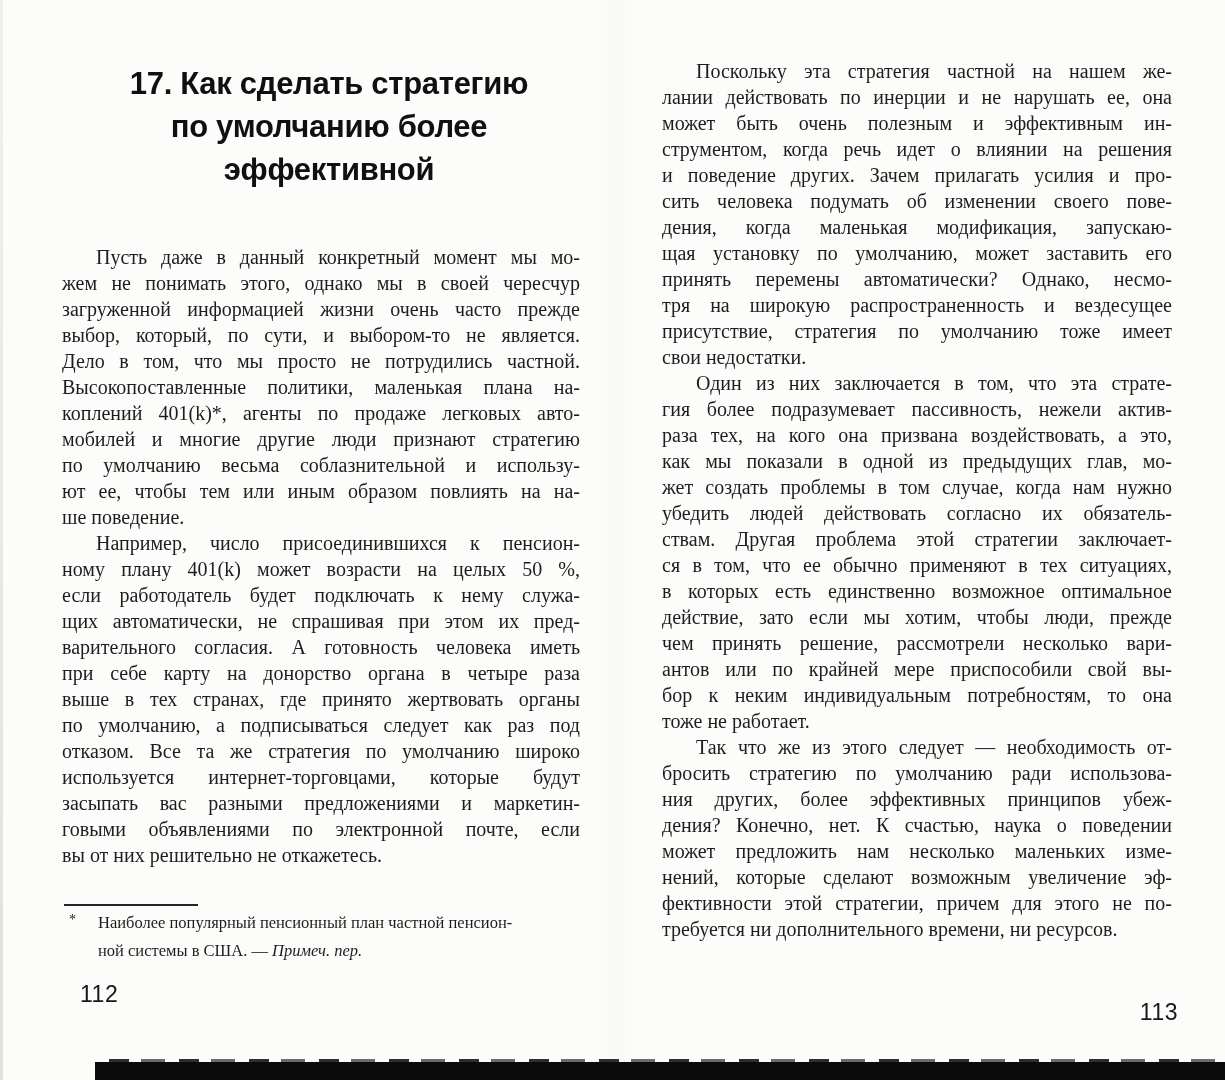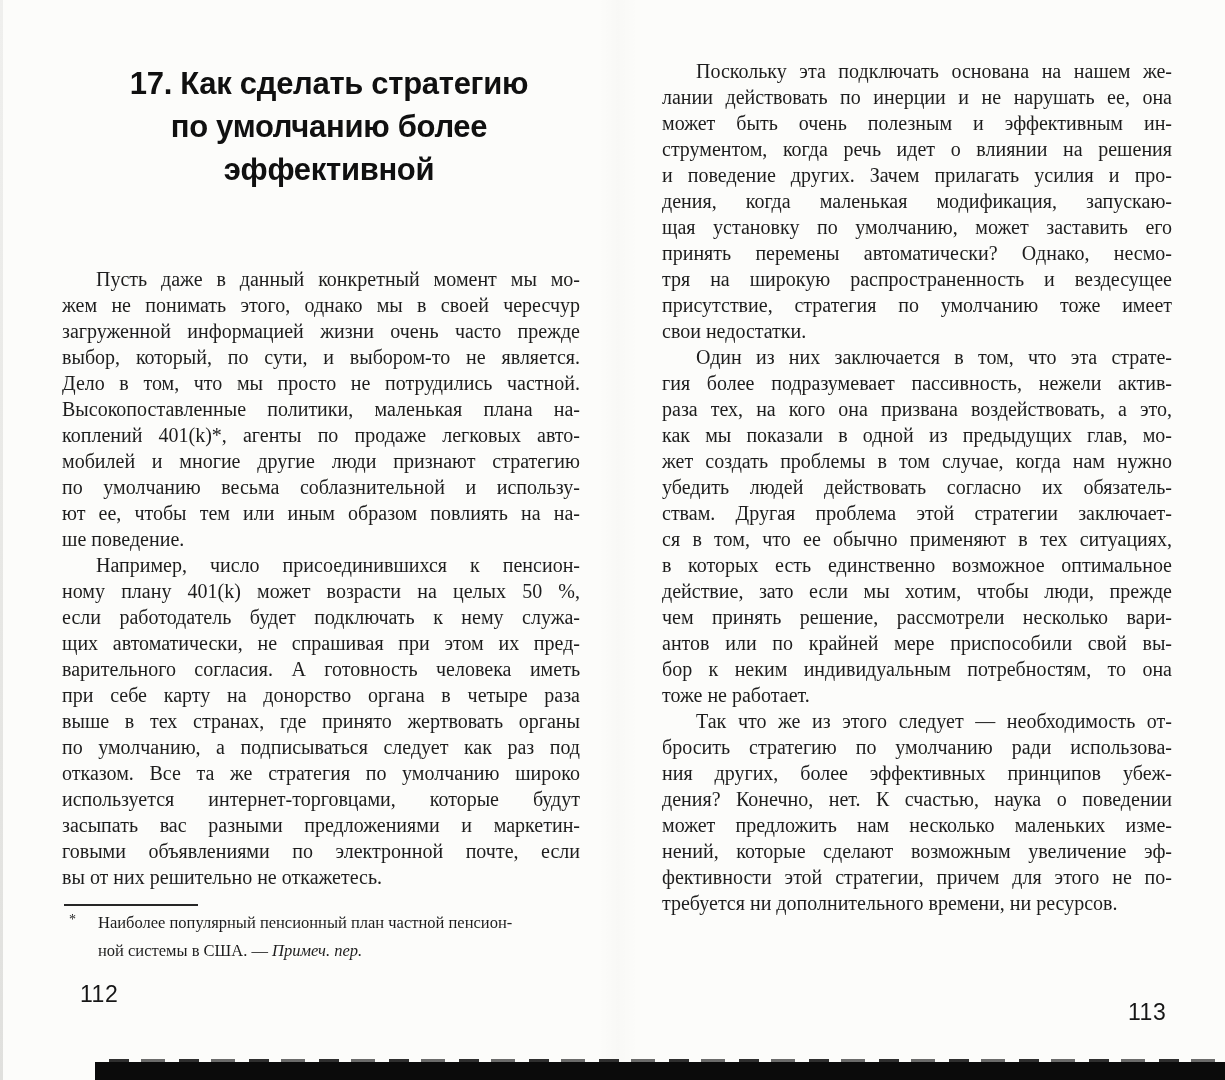--- a/index.html
+++ b/index.html
@@ -23,21 +23,21 @@
     text-align:center;
     font-family:"Liberation Sans", sans-serif;
     font-weight:700;
     font-size:31px;line-height:43px;
     letter-spacing:-0.3px;
     color:#101010;
     margin:8px;
   }
   
   .body-col{position:absolute;font-size:20px;line-height:26px;}
-  .body-left{left:62px;top:266px;width:518px;}
+  .body-left{left:62px;top:244px;width:518px;}
   .body-right{left:662px;top:58px;width:510px;}
   .para{margin:0;padding:0;}
   .tline{
     text-align:justify;
     text-align-last:justify;
     text-justify:inter-word;
     white-space:normal;
   }
   .tline.indent{text-indent:34px;}
   .tline.last{text-align-last:left;}
@@ -47,21 +47,21 @@
   .fn-text{position:relative;padding-left:36px;margin-top:6px;}
   .fn-marker{position:absolute;left:7px;top:-3px;font-size:14px;}
   
   .pagenum{
     position:absolute;
     font-family:"Liberation Sans", sans-serif;
     font-size:23px;color:#161616;
     letter-spacing:0.5px;
   }
   .pagenum-left{left:80px;top:981px;}
-  .pagenum-right{left:1128px;top:999px;width:50px;}
+  .pagenum-right{left:1128px;top:999px;width:50px;text-align:right;}
   
   .scan-bottom{
     position:absolute;left:95px;right:0;top:1062px;height:18px;
     background:var(--bar);
   }
   .scan-bottom::before{
     content:"";position:absolute;left:0;right:0;top:-3px;height:3px;
     background:repeating-linear-gradient(90deg,
       transparent 0 14px, rgba(11,11,11,.85) 14px 34px,
       transparent 34px 46px, rgba(11,11,11,.6) 46px 70px);
@@ -127,25 +127,26 @@
       <span>ной системы в США. — </span><em>Примеч. пер.</em>
     </div>
   </div>
 
   <div class="pagenum pagenum-left">112</div>
 </section>
 
 <section class="page">
   <div class="body-col body-right">
       <div class="para">
-        <div class="tline indent">Поскольку эта подключать основана на нашем же-</div>
+        <div class="tline indent">Поскольку эта стратегия частной на нашем же-</div>
         <div class="tline">лании действовать по инерции и не нарушать ее, она</div>
         <div class="tline">может быть очень полезным и эффективным ин-</div>
         <div class="tline">струментом, когда речь идет о влиянии на решения</div>
         <div class="tline">и поведение других. Зачем прилагать усилия и про-</div>
+        <div class="tline">сить человека подумать об изменении своего пове-</div>
         <div class="tline">дения, когда маленькая модификация, запускаю-</div>
         <div class="tline">щая установку по умолчанию, может заставить его</div>
         <div class="tline">принять перемены автоматически? Однако, несмо-</div>
         <div class="tline">тря на широкую распространенность и вездесущее</div>
         <div class="tline">присутствие, стратегия по умолчанию тоже имеет</div>
         <div class="tline last">свои недостатки.</div>
       </div>
       <div class="para">
         <div class="tline indent">Один из них заключается в том, что эта страте-</div>
         <div class="tline">гия более подразумевает пассивность, нежели актив-</div>

